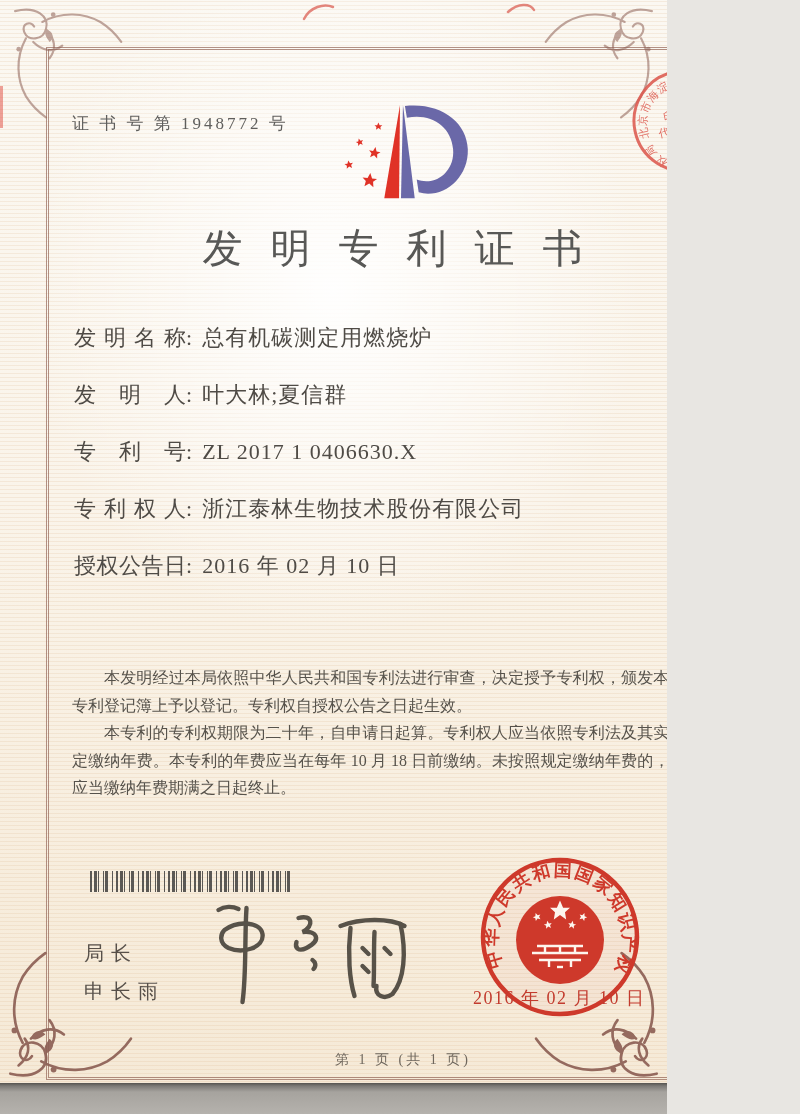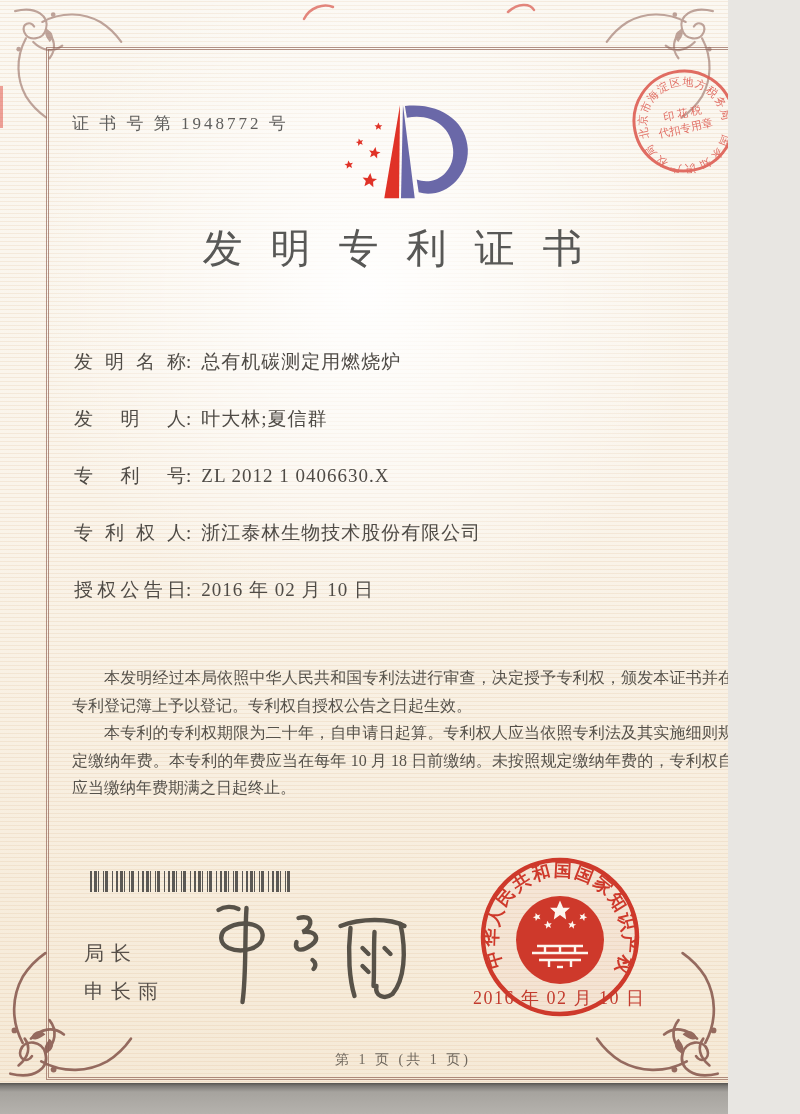--- a/index.html
+++ b/index.html
@@ -1,17 +1,17 @@
 <!DOCTYPE html>
 <html><head>
 <meta charset="utf-8">
 <style>
   html,body{margin:0;padding:0;background:#e8e6e2;}
   .page{
-    position:relative;width:728px;height:1114px;overflow:hidden;
+    position:relative;width:667px;height:1114px;overflow:hidden;
     font-family:"Liberation Serif","DejaVu Serif",serif;
     background:
       radial-gradient(ellipse 62% 42% at 50% 26%, rgba(255,255,255,.95), rgba(255,255,255,0) 75%),
       repeating-linear-gradient(0deg, rgba(219,180,138,.20) 0 1px, rgba(0,0,0,0) 1px 4px),
       linear-gradient(180deg,#fbf8f2 0%,#faf4ea 45%,#f7eddd 80%,#f5e9d6 100%);
   }
   .frame{
     position:absolute;left:46px;top:47px;width:705px;height:1027px;
     border:3px double rgba(150,104,90,.72);
   }
@@ -26,21 +26,21 @@
     position:absolute;left:72px;top:112px;font-size:17px;color:#5f5e5c;
     letter-spacing:3px;white-space:nowrap;
   }
   .logo{position:absolute;left:322px;top:100px;width:158px;height:113px;}
   .tax-stamp{position:absolute;left:625px;top:62px;width:118px;height:118px;transform:rotate(-12deg);opacity:.88;}
   .title{
     position:absolute;left:0;top:221px;width:800px;text-align:center;
     font-size:40px;color:#585856;letter-spacing:28px;padding-left:13px;box-sizing:border-box;
     font-weight:500;
   }
-  .fields{position:absolute;left:74px;top:350px;font-size:19px;color:#4f4b46;}
+  .fields{position:absolute;left:74px;top:326px;font-size:22px;color:#4f4b46;}
   .field-row{margin-bottom:33px;white-space:nowrap;line-height:24px;}
   .field-label{
     display:inline-block;width:112px;text-align:justify;text-align-last:justify;
     vertical-align:bottom;
   }
   .field-sep{display:inline-block;}
   .field-value{margin-left:10px;letter-spacing:1px;}
   .body-text{
     position:absolute;left:72px;top:664px;width:662px;font-size:16px;
     line-height:27.6px;color:#56524b;text-align:justify;
@@ -193,21 +193,21 @@
   <div class="title">发明专利证书</div>
 
   <div class="fields">
     <div class="field-row">
       <span class="field-label">发明名称</span><span class="field-sep">:</span><span class="field-value">总有机碳测定用燃烧炉</span>
     </div>
     <div class="field-row">
       <span class="field-label">发明人</span><span class="field-sep">:</span><span class="field-value">叶大林;夏信群</span>
     </div>
     <div class="field-row">
-      <span class="field-label">专利号</span><span class="field-sep">:</span><span class="field-value">ZL 2012 1 0406630.X</span>
+      <span class="field-label">专利号</span><span class="field-sep">:</span><span class="field-value">ZL 2017 1 0406630.X</span>
     </div>
     <div class="field-row">
       <span class="field-label">专利权人</span><span class="field-sep">:</span><span class="field-value">浙江泰林生物技术股份有限公司</span>
     </div>
     <div class="field-row">
       <span class="field-label">授权公告日</span><span class="field-sep">:</span><span class="field-value">2016 年 02 月 10 日</span>
     </div>
   </div>
 
   <div class="body-text">

